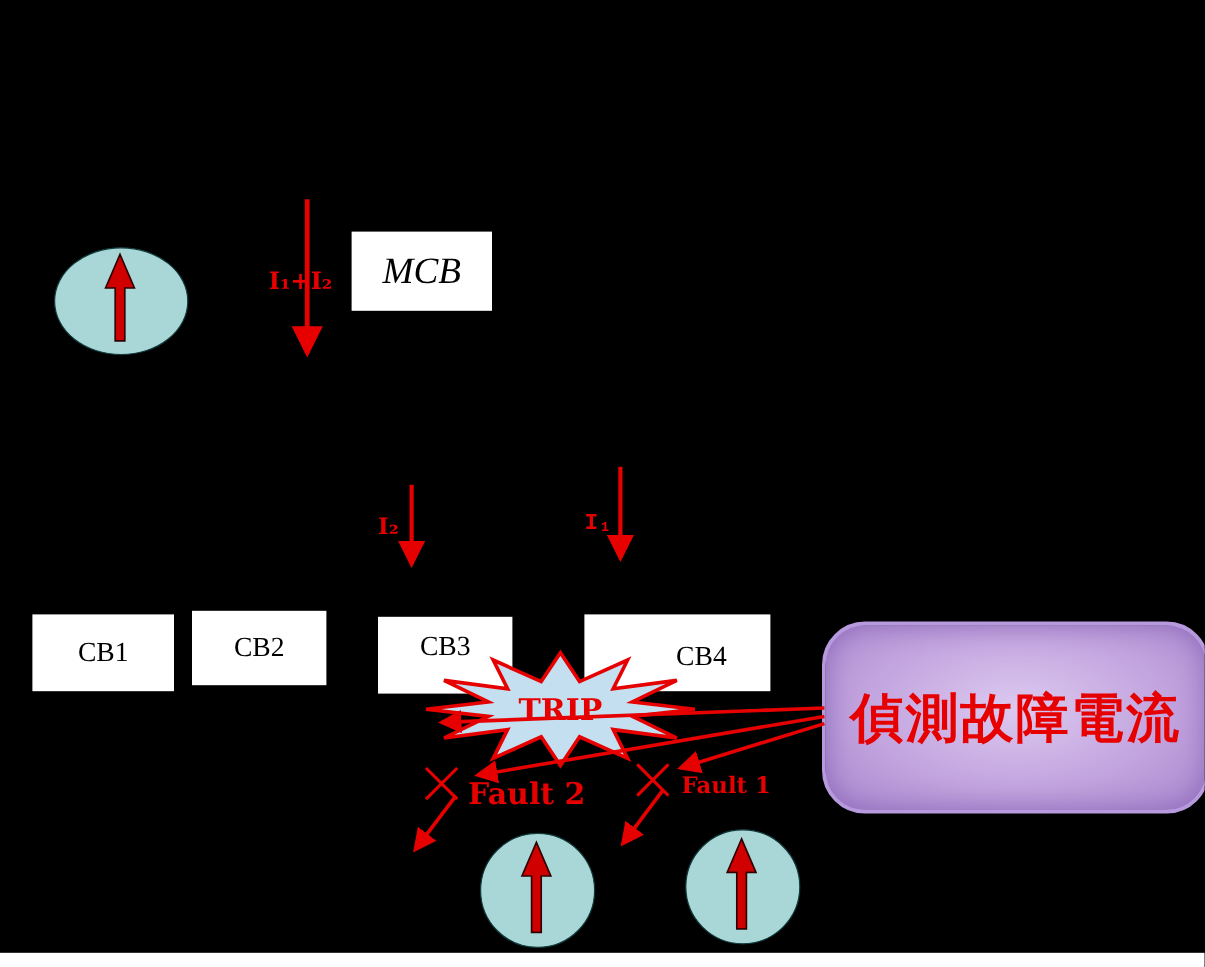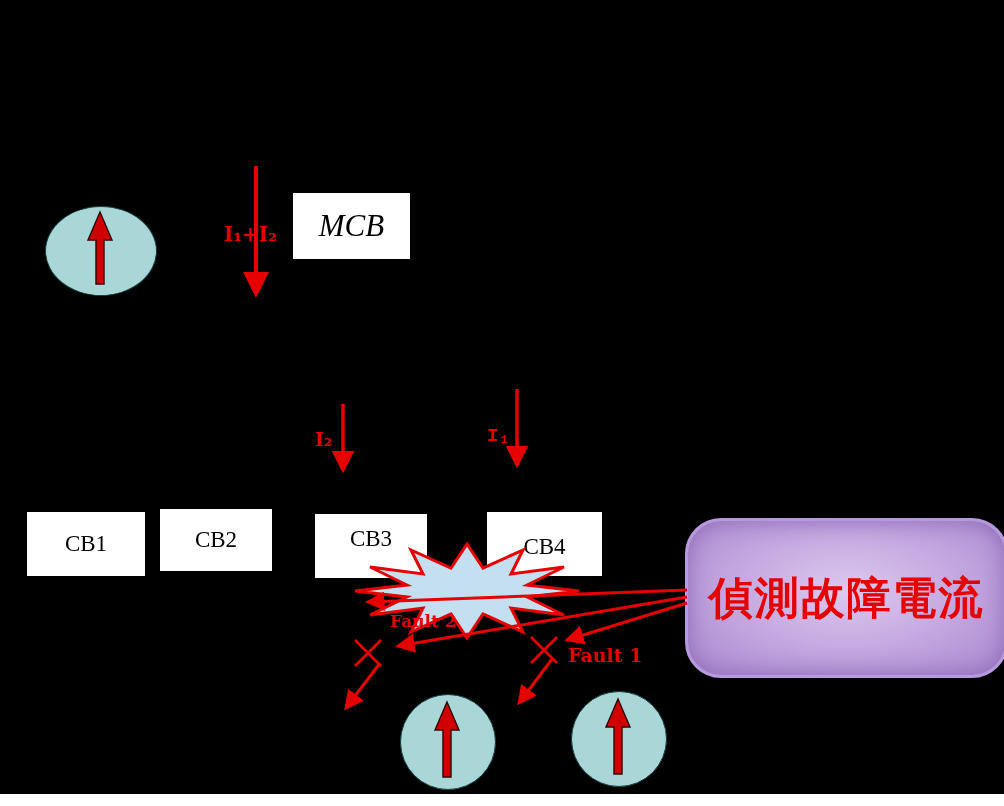--- a/index.html
+++ b/index.html
@@ -60,21 +60,21 @@
 
   <div class="whitebox" style="left:8px;top:512px;width:118px;height:64px;margin-left:19px;">
     <span style="font-size:23px;">CB1</span>
   </div>
   <div class="whitebox" style="left:160px;top:509px;width:112px;height:62px;">
     <span style="font-size:23px;">CB2</span>
   </div>
   <div class="whitebox" style="left:315px;top:514px;width:112px;height:64px;align-items:flex-start;">
     <span style="font-size:23px;margin-top:12px;text-align:right;">CB3</span>
   </div>
-  <div class="whitebox" style="left:487px;top:512px;width:115px;height:64px;align-items:flex-start;">
+  <div class="whitebox" style="left:487px;top:512px;width:115px;height:64px;align-items:flex-start;padding-left:40px;">
     <span style="font-size:23px;margin-top:22px;">CB4</span>
   </div>
 
   <div class="panel">
     <span class="panel-text">偵測故障電流</span>
   </div>
 
   <div class="meter ellipse" style="left:400px;top:694px;width:94px;height:94px;"></div>
   <div class="meter ellipse" style="left:571px;top:691px;width:94px;height:94px;"></div>
 
@@ -134,19 +134,20 @@
     </g>
     <g>
       <path d="M614,774 L614,727 L606,727 L618,699 L630,727 L622,727 L622,774 Z" fill="#d00000" stroke="#300000" stroke-width="1.4"></path>
     </g>
   </svg>
 
   <div class="redlabel" style="left:177px;top:222px;font-size:20px;margin-left:47px;">I₁+I₂</div>
   <div class="redlabel" style="left:315px;top:428px;font-size:19px;">I₂</div>
   <div class="redlabel" style="left:487px;top:425px;font-size:19px;font-family:Liberation Mono, monospace;">I₁</div>
 
+  <div class="redlabel trip-label">TRIP</div>
 
-  <div class="redlabel" style="left:390px;top:611px;font-size:17px;">Fault 2</div>
+  <div class="redlabel" style="left:390px;top:647px;font-size:25px;">Fault 2</div>
   <div class="redlabel" style="left:568px;top:644px;font-size:19px;">Fault 1</div>
 
   <div class="bottom-strip"></div>
 
 </div>
 
 </body></html>

